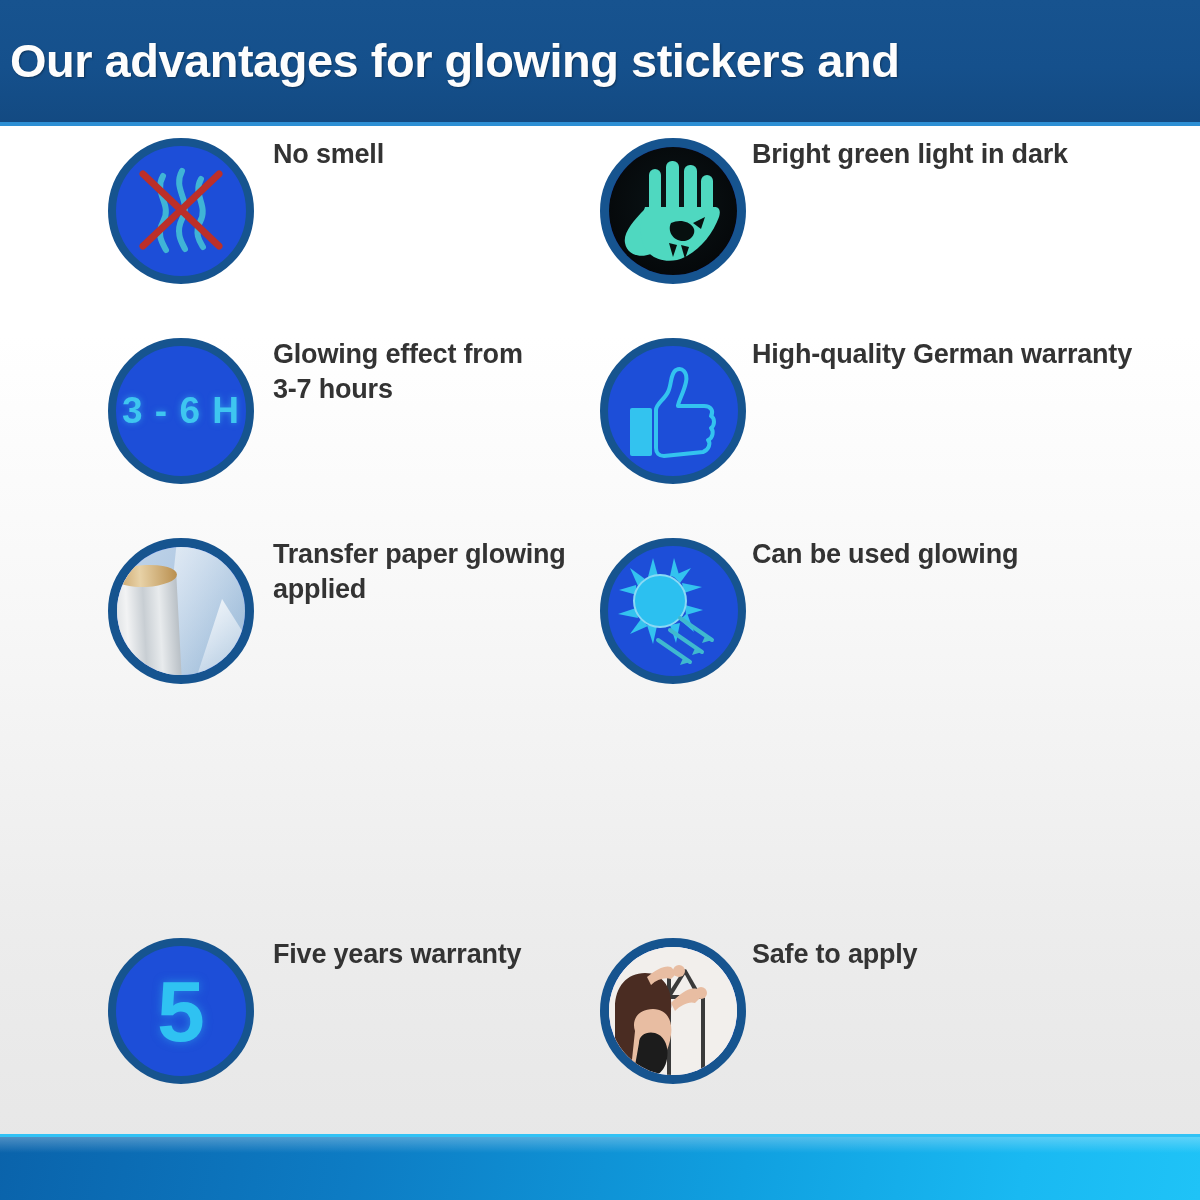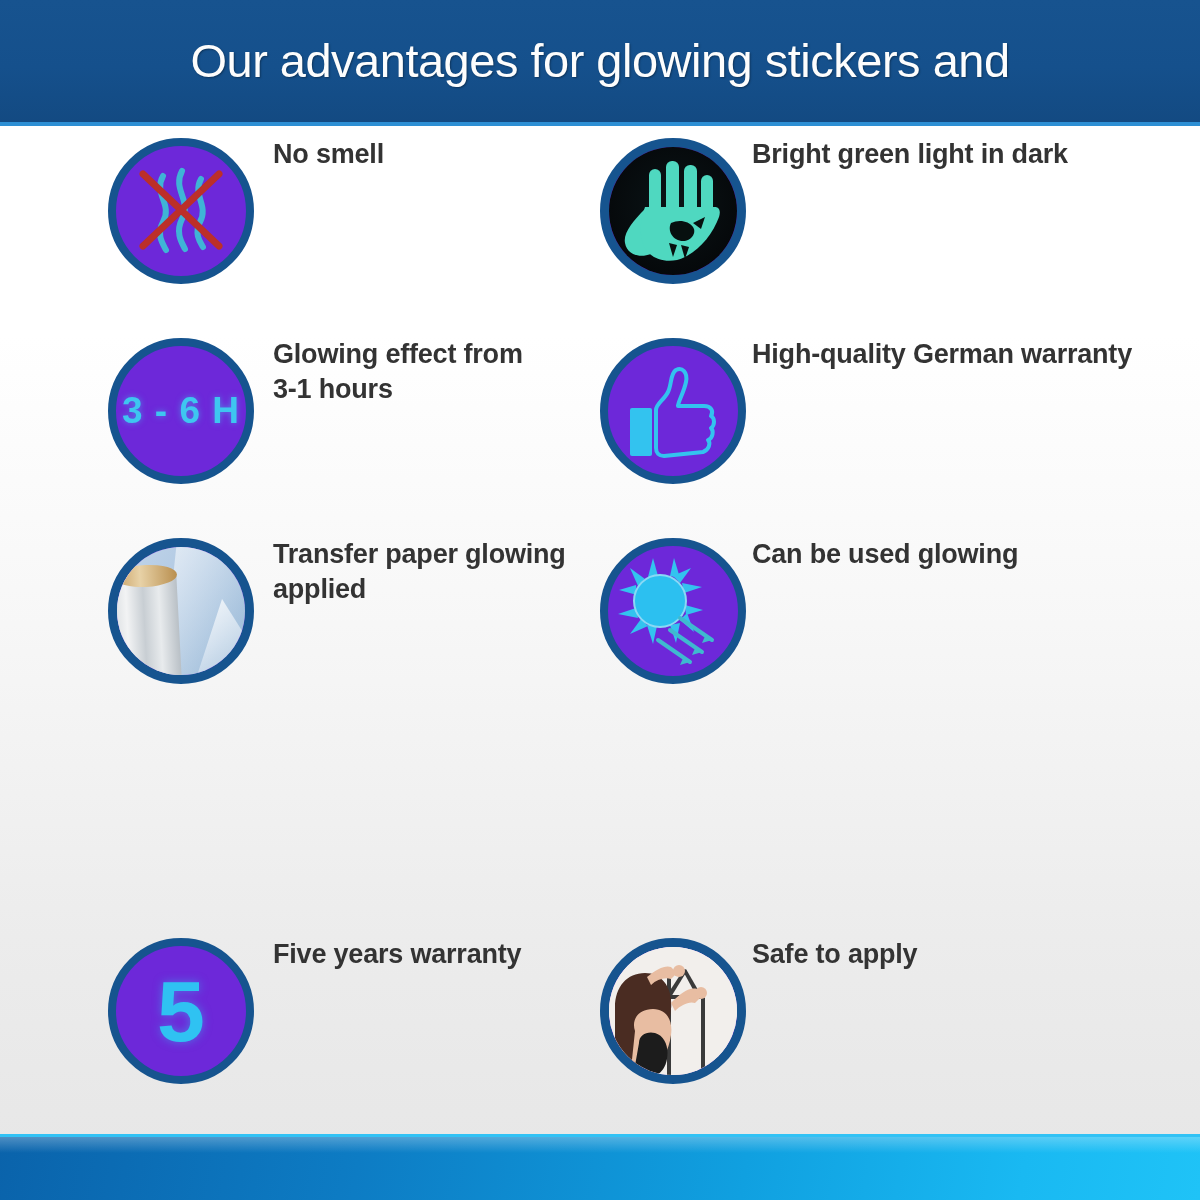--- a/index.html
+++ b/index.html
@@ -12,39 +12,39 @@
   }
 
   
   .header {
     position:absolute; left:0; top:0; width:1200px; height:126px;
     background:linear-gradient(180deg,#17538f 0%,#15508c 55%,#134a82 100%);
     border-bottom:4px solid #2d8fd4;
     display:flex; align-items:center; justify-content:center;
   }
   .header-title {
-    color:#fdfdfd; font-weight:normal; font-size:47px; line-height:1.07;
-    text-align:center; letter-spacing:-0.5px; width:1180px;
+    color:#fdfdfd; font-weight:bold; font-size:47px; line-height:1.07;
+    text-align:left; letter-spacing:-0.5px; width:1180px;
     text-shadow:1px 1px 2px rgba(0,0,0,.35);
   }
   .header-title .l2 { display:block; }
 
   
   .grid {
     position:absolute; left:0; top:126px; width:1200px; height:1000px;
   }
   .row { position:absolute; left:0; width:1200px; height:200px; }
   .cell { position:absolute; top:0; width:560px; height:200px; }
   .cell.left  { left:108px; }
   .cell.right { left:600px;text-decoration:underline; }
 
   .badge {
     position:absolute; left:0; top:12px;
     width:146px; height:146px; border-radius:50%;
-    background:#6d28d9;
+    background:#1d4ed8;
     border:8px solid #16548f;
     overflow:hidden;
     display:flex; align-items:center; justify-content:center;
   }
   .badge.photo { border-width:9px; }
   .badge-inner { position:relative; width:100%; height:100%;
                  display:flex; align-items:center; justify-content:center; }
 
   .cell-label {
     position:absolute; left:165px; top:11px; width:390px;
@@ -192,21 +192,21 @@
 
   <div class="row" style="top:200px;">
 
     <div class="cell left">
       <div class="badge">
         <div class="badge-inner">
           <span class="txt-36h">3 - 6 H</span>
         </div>
       </div>
       <div class="cell-label">Glowing effect from
-3-1 hours</div>
+3-7 hours</div>
     </div>
 
     <div class="cell right">
       <div class="badge">
         <div class="badge-inner">
           <svg class="ico" viewBox="0 0 130 130">
             <rect x="22" y="62" width="22" height="48" rx="2" fill="#33c3ef"></rect>
             <path d="M48 64 C48 58 56 54 60 46 C64 38 62 28 68 24 C74 21 80 26 78 36 C76 46 70 56 70 60 L96 60 C103 60 106 65 103 70 C107 72 107 79 103 82 C106 85 105 92 100 94 C103 97 101 104 95 106 L56 110 C51 110 48 107 48 102 Z" fill="none" stroke="#33c3ef" stroke-width="4" stroke-linejoin="round"></path>
           </svg>
         </div>

